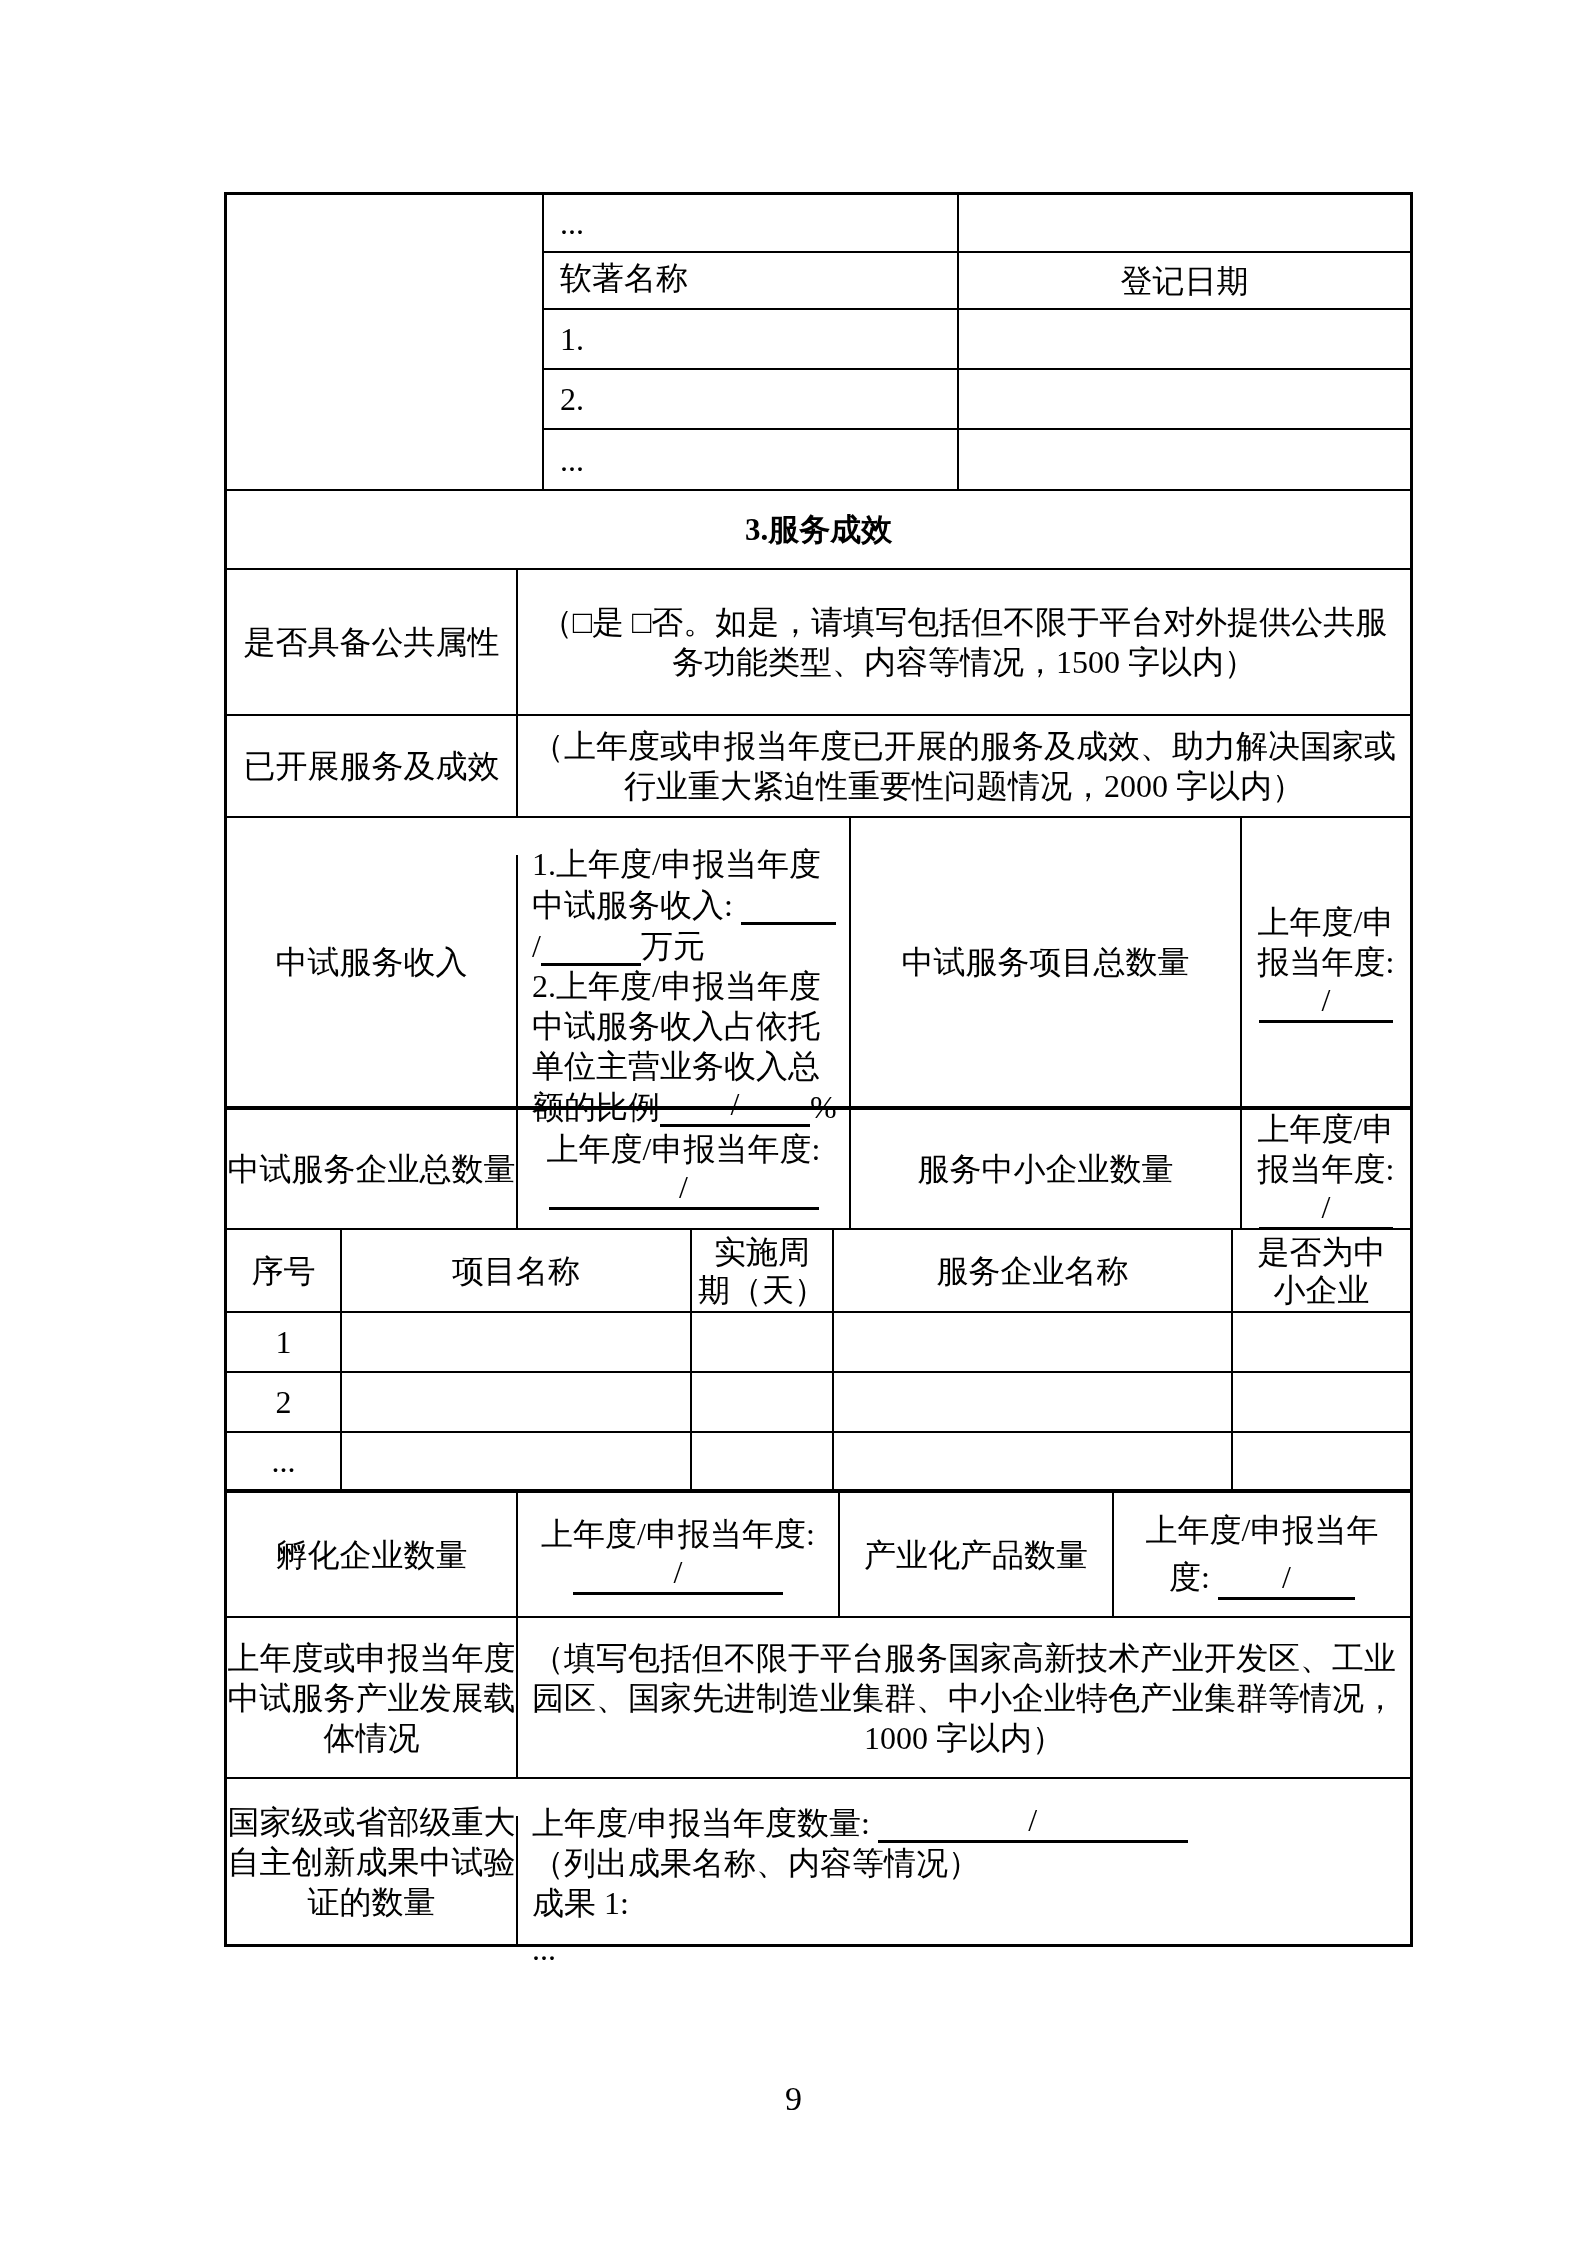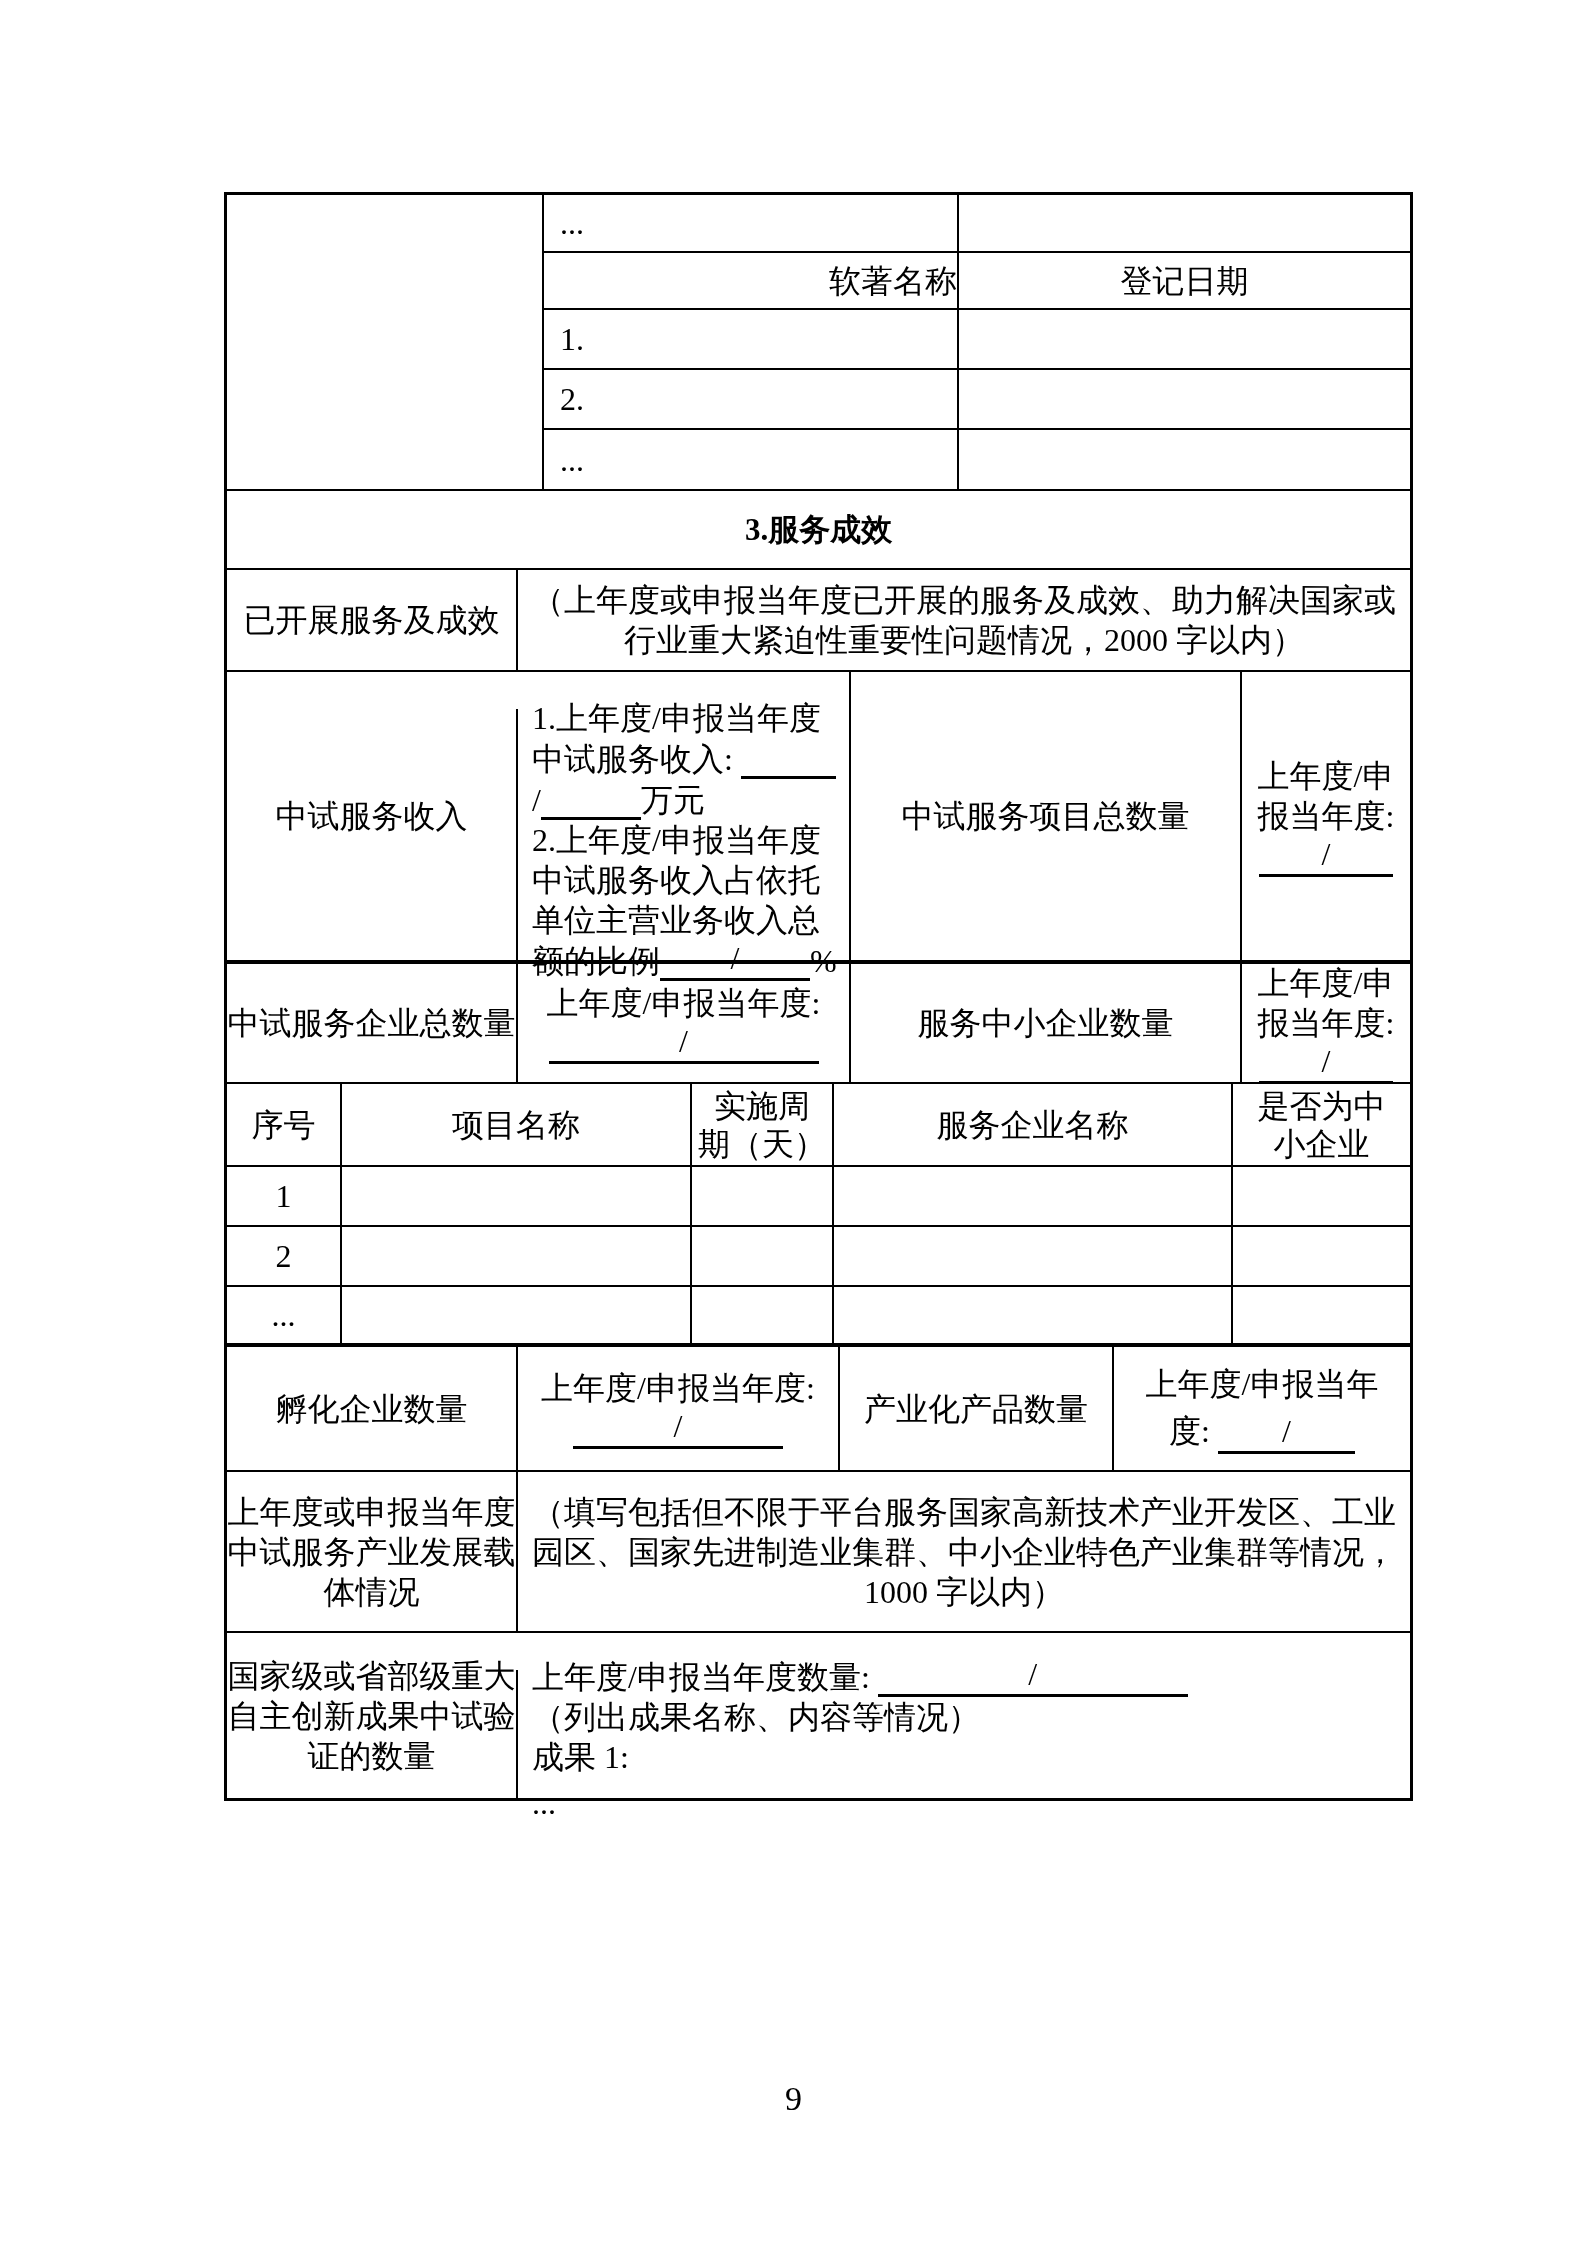--- a/index.html
+++ b/index.html
@@ -10,21 +10,21 @@
     font-size:32px;
   }
   .doc{
     position:absolute;left:224px;top:192px;width:1189px;
     border:3px solid #000;box-sizing:border-box;background:#fff;
   }
   
   .ttable{display:grid;grid-template-columns:317px 415px 1fr;grid-template-rows:56px 57px 60px 60px 61px;}
   .ttable .ta{grid-column:1;grid-row:1/6;border-right:2px solid #000;}
   .ttable .tb{grid-column:2;border-right:2px solid #000;display:flex;align-items:center;padding-left:16px;box-sizing:border-box;}
-  .ttable .tb.center{justify-content:flex-end;padding-left:0;}
+  .ttable .tb.center{justify-content:flex-start;padding-left:16px;font-family:Liberation Mono, monospace;}
   .ttable .tc{grid-column:3;display:flex;align-items:center;justify-content:center;box-sizing:border-box;}
   .ttable .bt{border-top:2px solid #000;}
   
   .row{display:flex;border-top:2px solid #000;box-sizing:border-box;}
   .row.thick{border-top-width:4px;}
   .row .c{border-left:2px solid #000;box-sizing:border-box;display:flex;flex-direction:column;align-items:center;justify-content:center;text-align:center;}
   .row .c:first-child{border-left:none;}
   .txt{white-space:pre-line;line-height:40px;}
   .lh36 .txt{line-height:38px;}
   .cell-left{align-items:flex-start !important;justify-content:flex-start;text-align:left !important;padding:10px 0 0 14px;margin-top:37px;}
@@ -90,20 +90,29 @@
       </div>
     <div class="tc bt" style="grid-row:5">
         <span class="txt"></span>
       </div>
   </div>
 
   <div class="section-row">
     <span>3.服务成效</span>
   </div>
 
+  <div class="row h146">
+    <div class="c cw289">
+        <div class="txt">是否具备公共属性</div>
+      </div>
+    <div class="c cwRest">
+        <div class="txt">（□是 □否。如是，请填写包括但不限于平台对外提供公共服
+务功能类型、内容等情况，1500 字以内）</div>
+      </div>
+  </div>
 
   <div class="row h128">
     <div class="c cw289">
         <div class="txt">已开展服务及成效</div>
       </div>
     <div class="c cwRest">
         <div class="txt">（上年度或申报当年度已开展的服务及成效、助力解决国家或
 行业重大紧迫性重要性问题情况，2000 字以内）</div>
       </div>
   </div>

